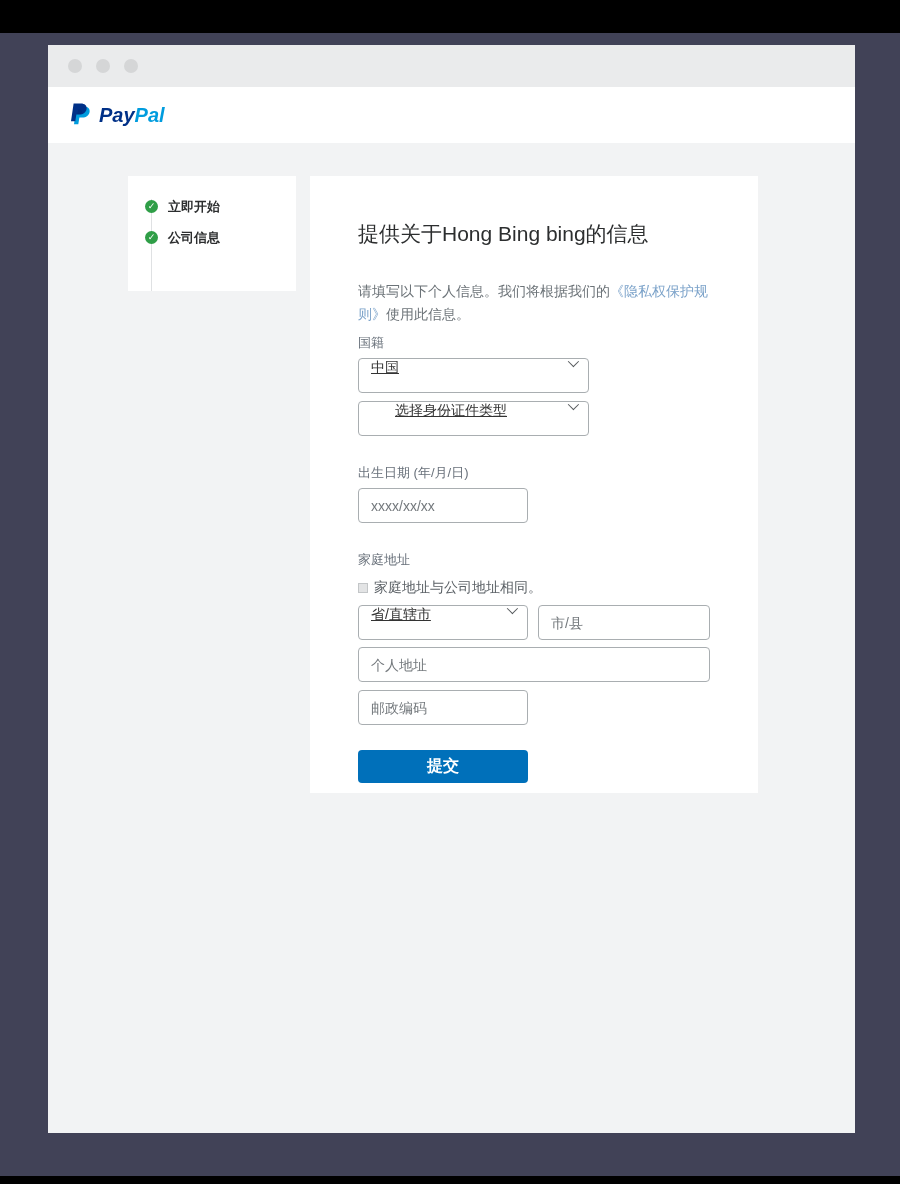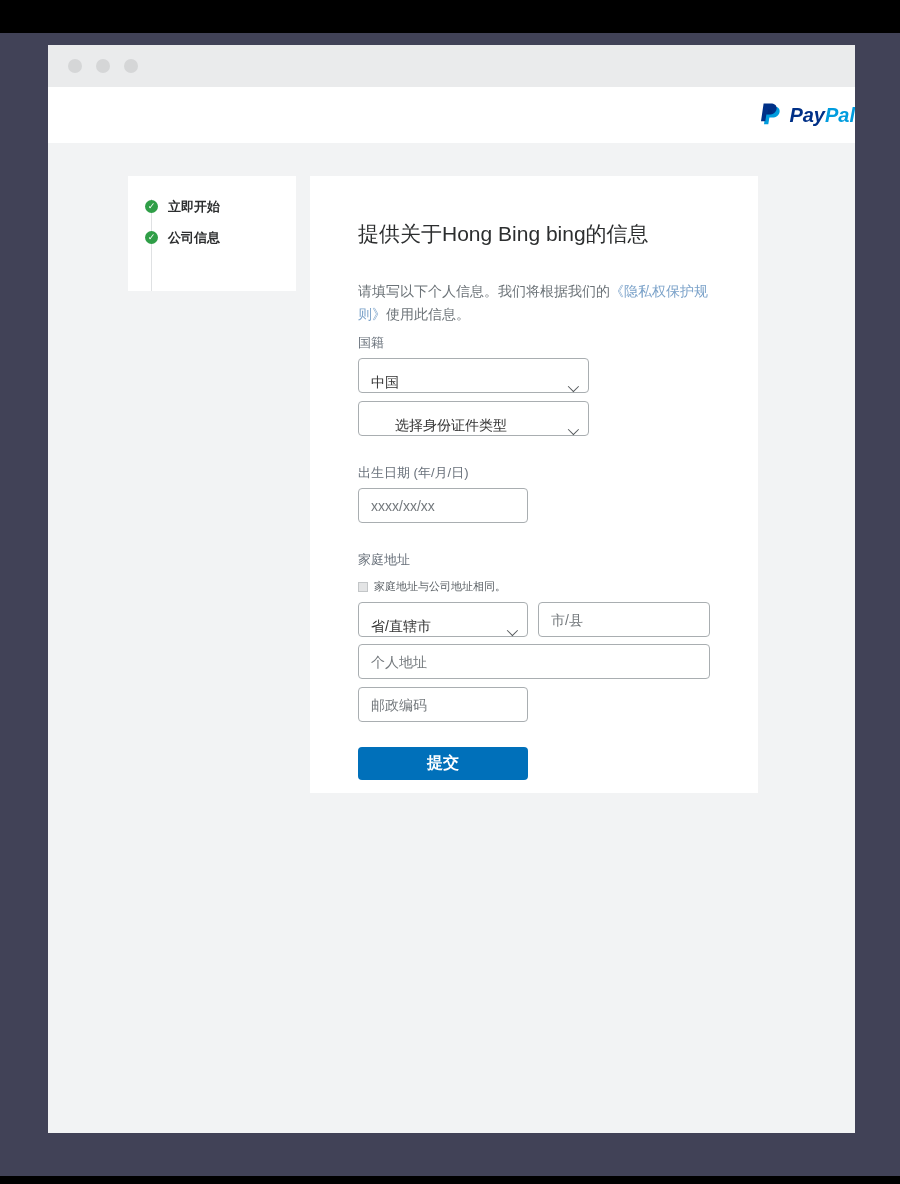--- a/index.html
+++ b/index.html
@@ -22,22 +22,21 @@
   }
   .chrome {
     height:42px; background:#eaebec; display:flex; align-items:center;
     padding-left:20px; gap:14px;
   }
   .chrome .dot {
     width:14px; height:14px; border-radius:50%; background:#d5d6d7;
   }
   .appbar {
     height:56px; background:#ffffff; display:flex; align-items:center;
-    padding-left:10px;
-    justify-content:flex-end;
+    padding-left:20px;
   }
   .logo { display:flex; align-items:center; gap:7px; }
   .logo svg { display:block; }
   .logo-word {
     font-size:20px; font-weight:bold; font-style:italic; letter-spacing:0px;
   }
   .logo-word .pay { color:#003087; }
   .logo-word .pal { color:#009cde; }
   .content { position:relative; height:990px; background:#f2f3f4; }
 
@@ -79,41 +78,42 @@
   }
   .intro a { color:#7ba2c9; text-decoration:none; cursor:pointer; }
   .fld-label { margin-top:8px; font-size:13px; color:#68707a; }
   .fld-label.spaced { margin-top:28px; }
 
   .select, .txt {
     height:35px; border:1px solid #a9aeb1; border-radius:4px; background:#fff;
     font-size:14px; color:#333; padding:0 12px;
   }
   .select {
-    display:flex; align-items:flex-end; justify-content:space-between;
+    display:flex; align-items:flex-start; justify-content:space-between;
     cursor:pointer;
+    text-decoration:underline;
   }
   .select .val { color:#333; }
   .chevron {
     width:8px; height:8px; border-right:1.5px solid #55595c;
     border-bottom:1.5px solid #55595c; transform:rotate(45deg) translateY(-2px);
   }
   .txt { display:block; width:170px; font-family:inherit; }
   .txt::placeholder { color:#74797d; opacity:1; }
   .w-nat { width:231px; margin-top:6px; }
   .w-idt { width:231px; margin-top:8px;padding-left:36px; }
   .w-dob { margin-top:6px; }
   .chk-row {
     margin-top:10px; display:flex; align-items:center; gap:6px;
   }
   .chk {
     width:10px; height:10px; background:#e3e4e5; border:1px solid #c3c6c8;
     cursor:pointer; flex:0 0 10px;
   }
-  .chk-label { font-size:11px; color:#5b6166; }
+  .chk-label { font-size:14px; color:#5b6166; }
   .addr-row { margin-top:8px; display:flex; gap:10px;border-radius:15px; }
   .addr-row .select { width:170px; flex:0 0 170px; }
   .addr-row .txt { width:171px; flex:1; }
   .full { width:100%; margin-top:7px; }
   .w-postal { margin-top:8px; }
   .submit {
     margin-top:25px; width:170px; height:33px; background:#0070ba; color:#fff;
     border:none; border-radius:4px; font-size:16px; font-weight:bold;
     font-family:inherit; cursor:pointer; display:block;
   }

